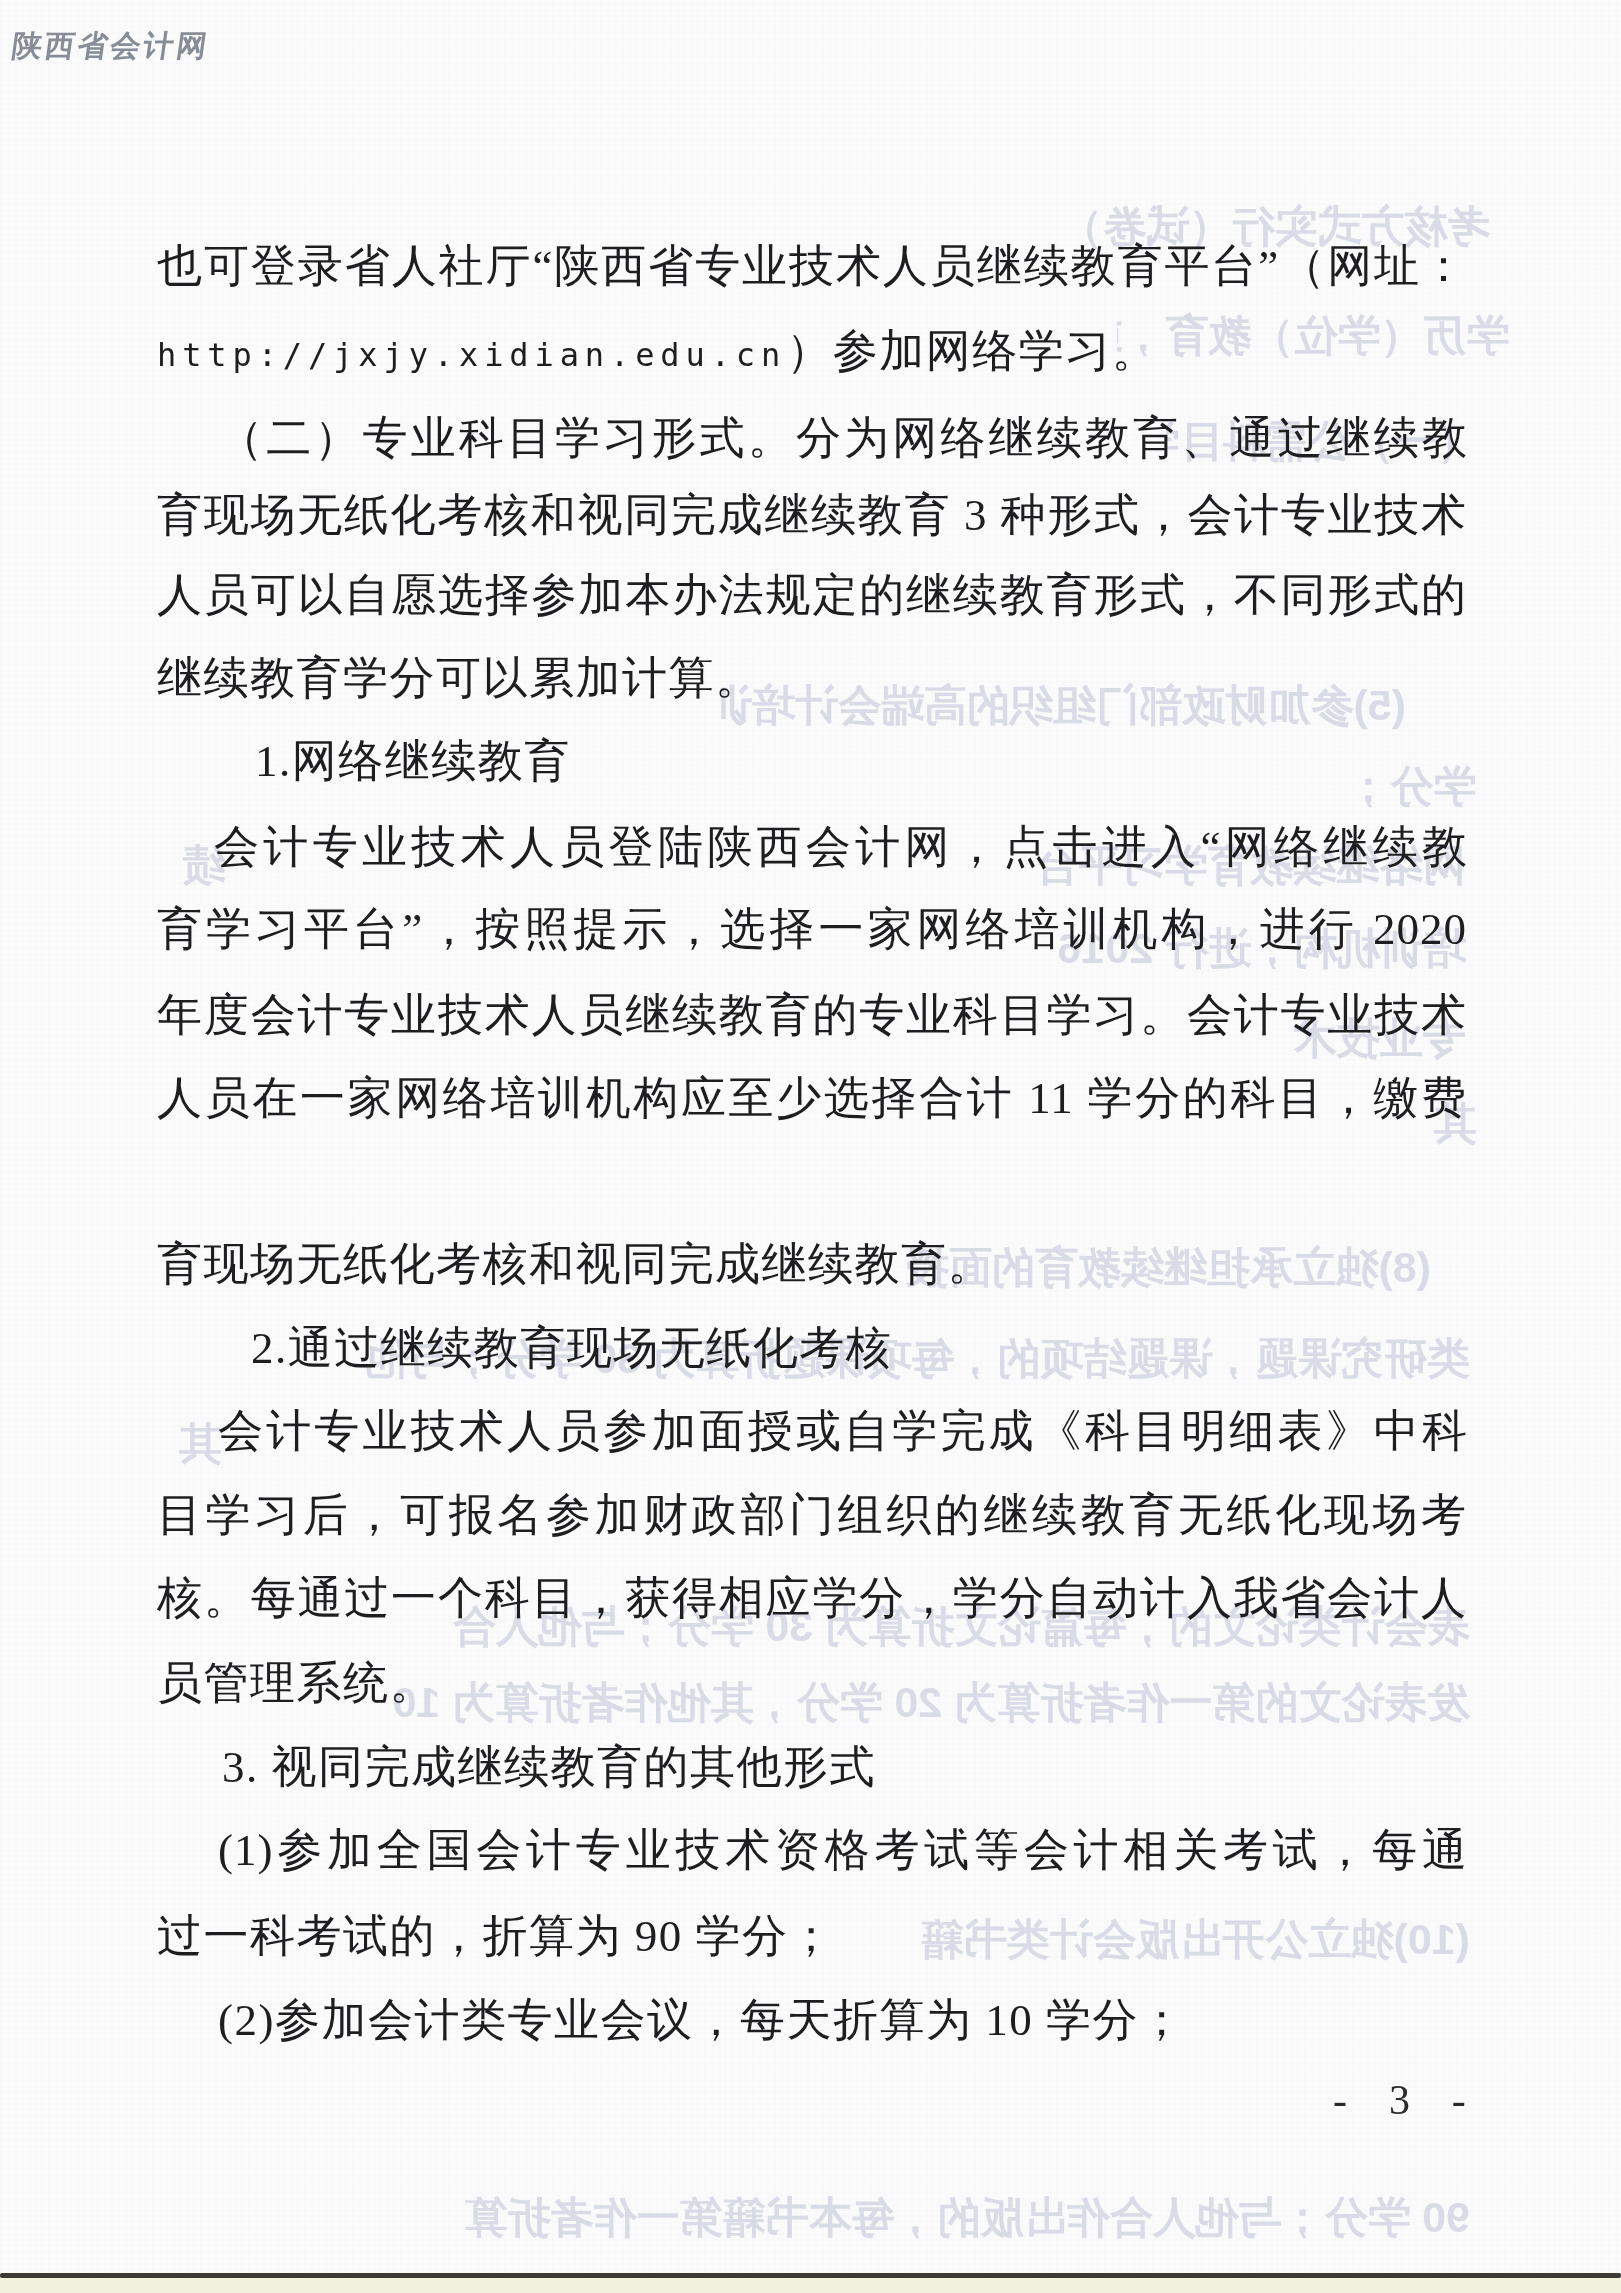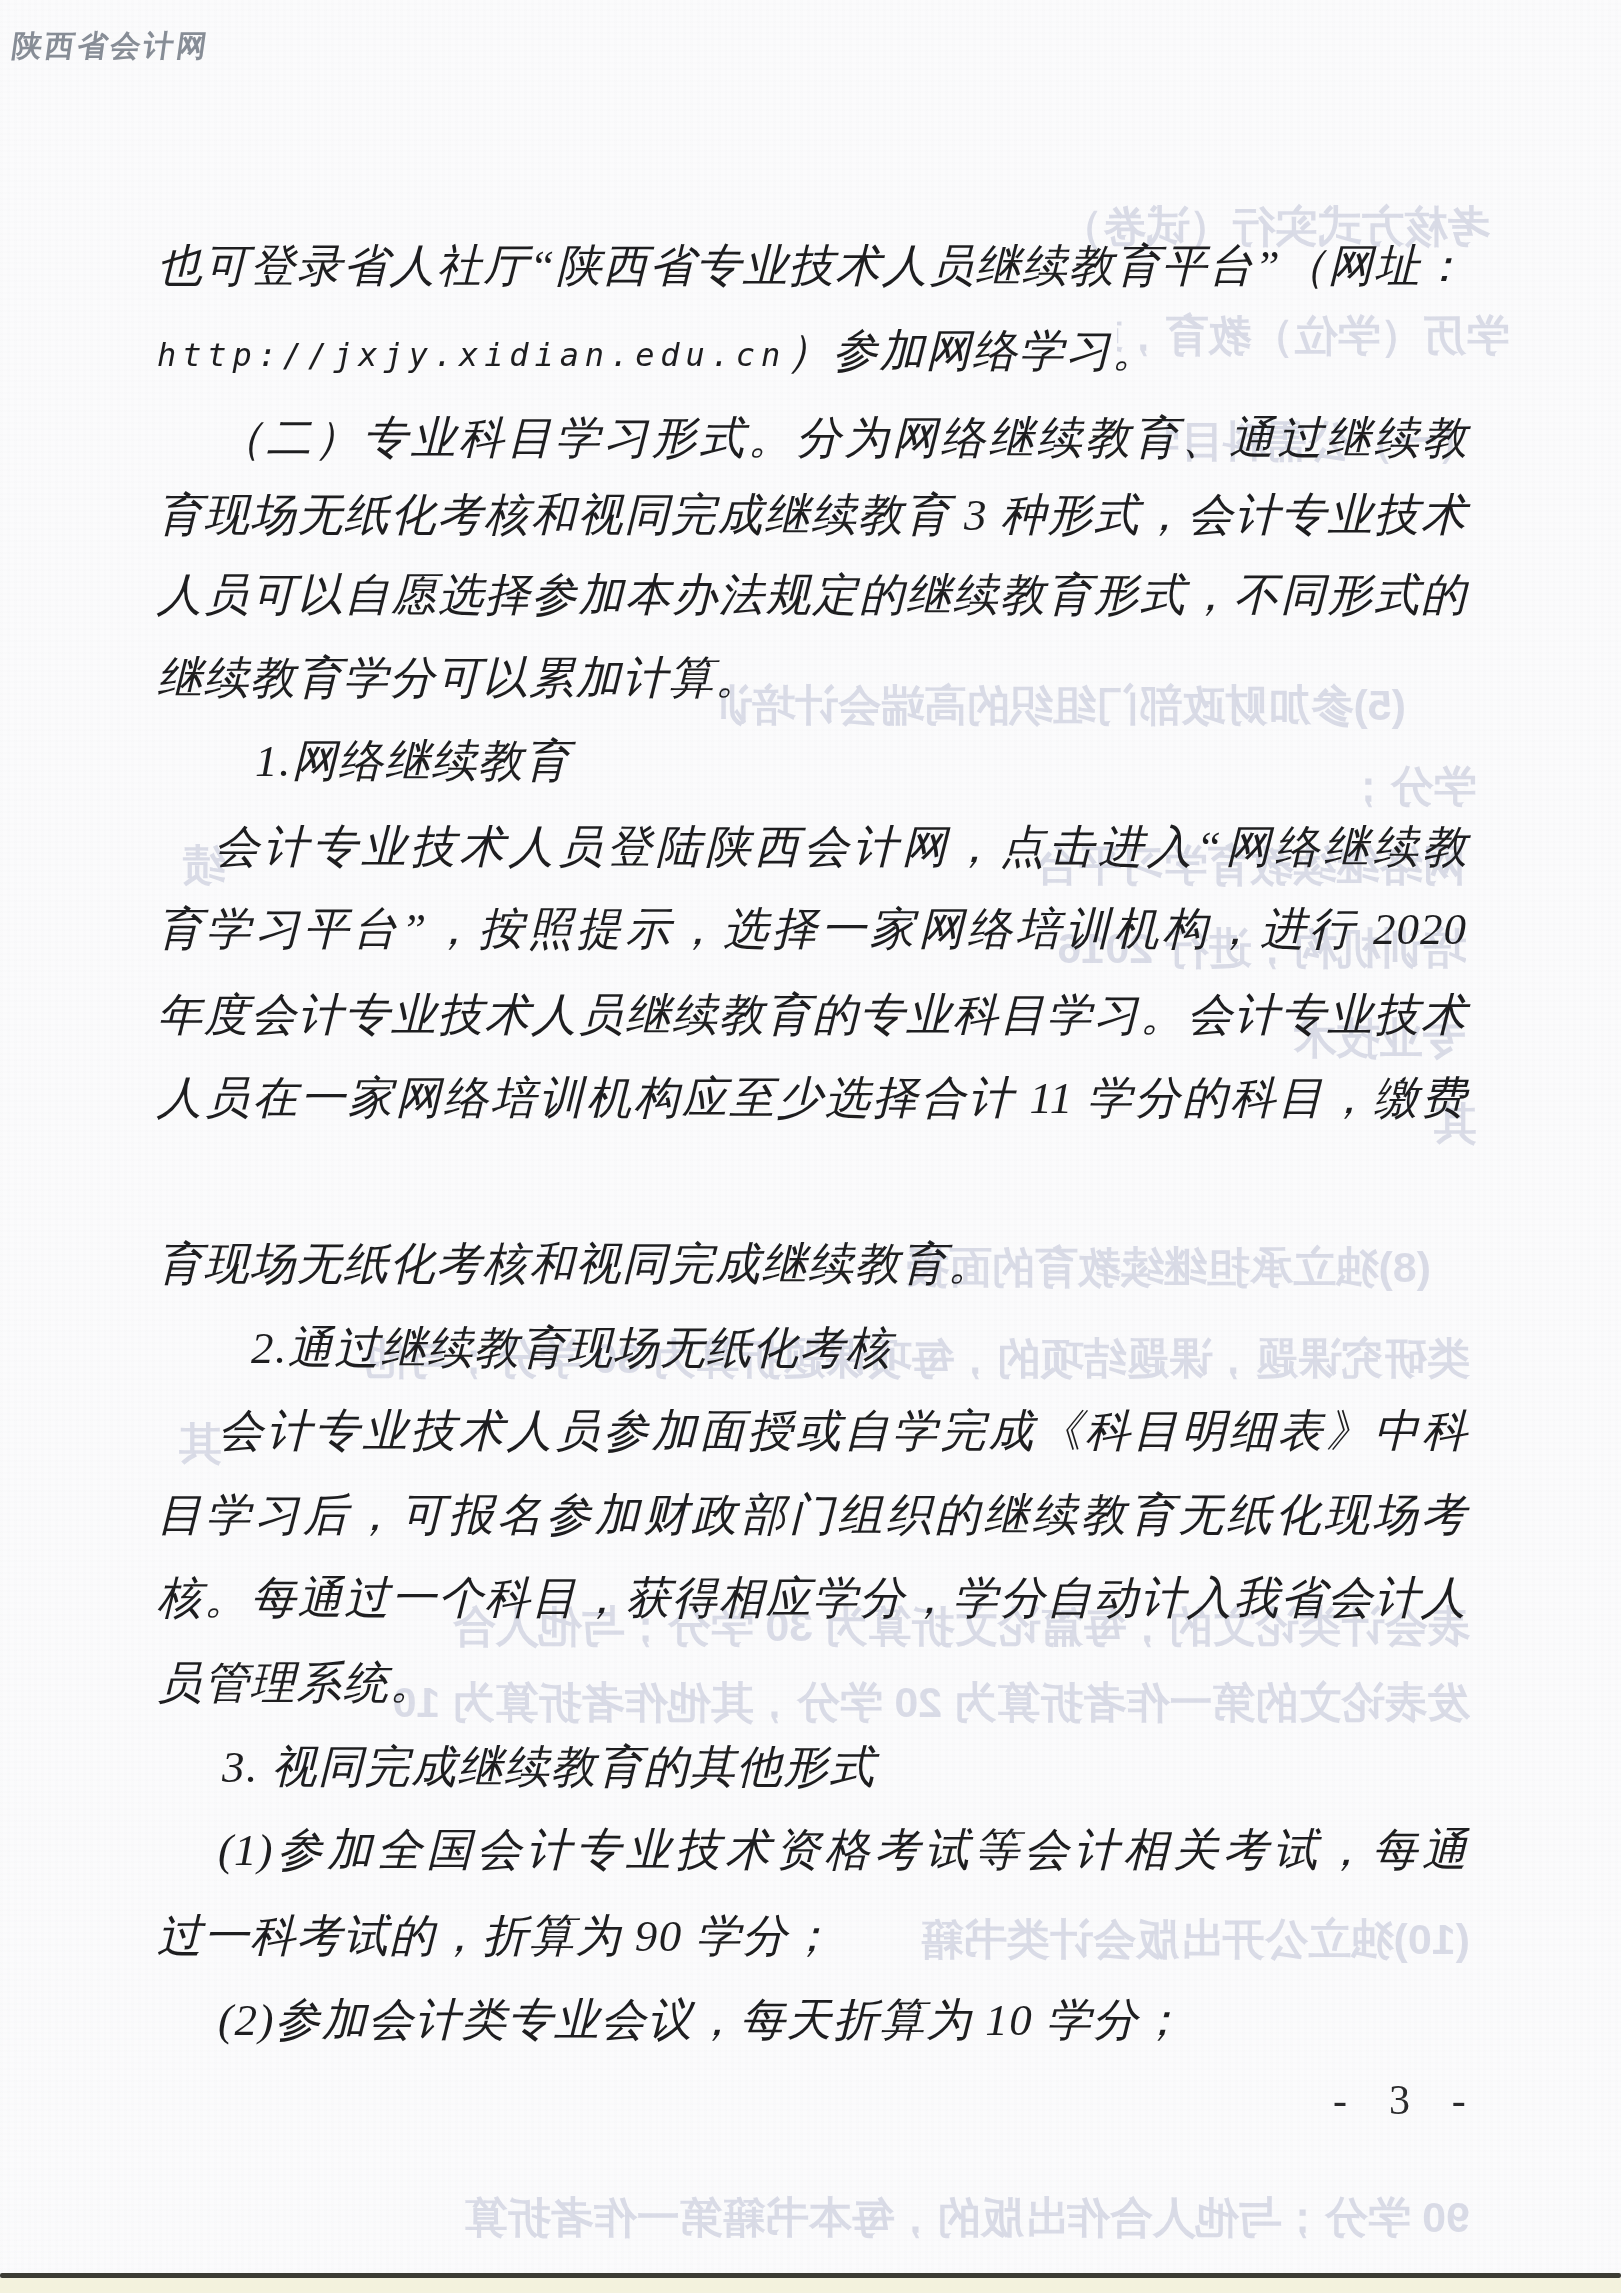--- a/index.html
+++ b/index.html
@@ -19,21 +19,20 @@
     font-weight:700;font-size:30px;color:var(--wm,#878d96);
     transform:skewX(-8deg);letter-spacing:2.9px;
   }
   .doc-body{position:absolute;inset:0;}
   .line{
     position:absolute;
     font-size:45px;line-height:57px;
     color:var(--ink,#1e1e20);
     letter-spacing:1.5px;
     white-space:nowrap;
-    font-style:italic;
   }
   .line.fill{
     white-space:normal;
     text-align:justify;
     text-align-last:justify;
     letter-spacing:1px;
   }
   .mono{
     font-family:"DejaVu Sans Mono","Liberation Mono",monospace;
     letter-spacing:5.9px;font-size:32px;

